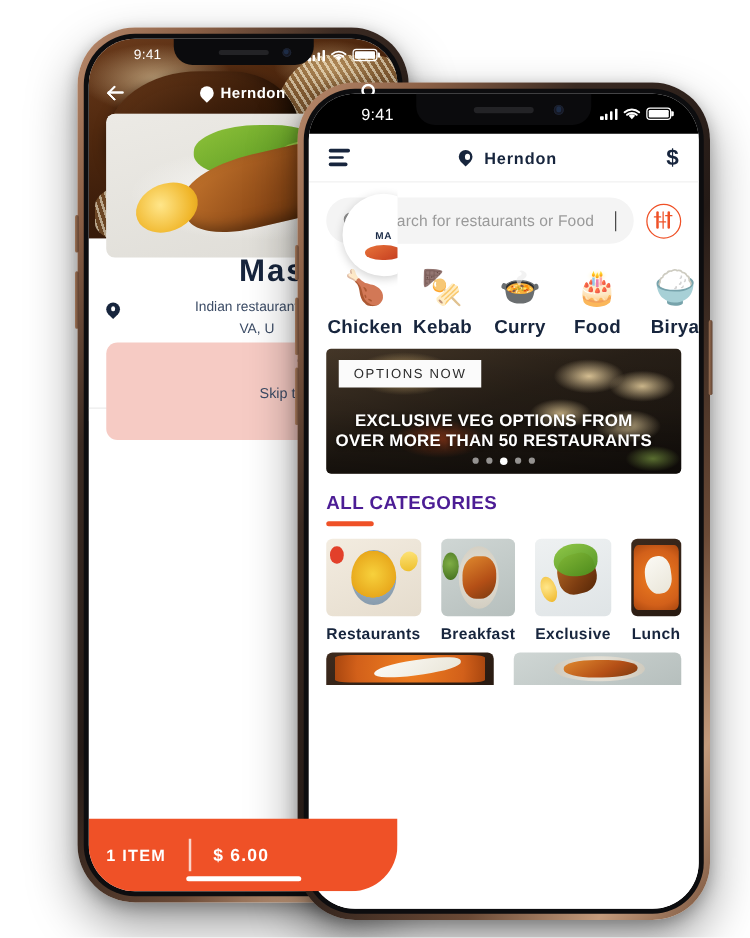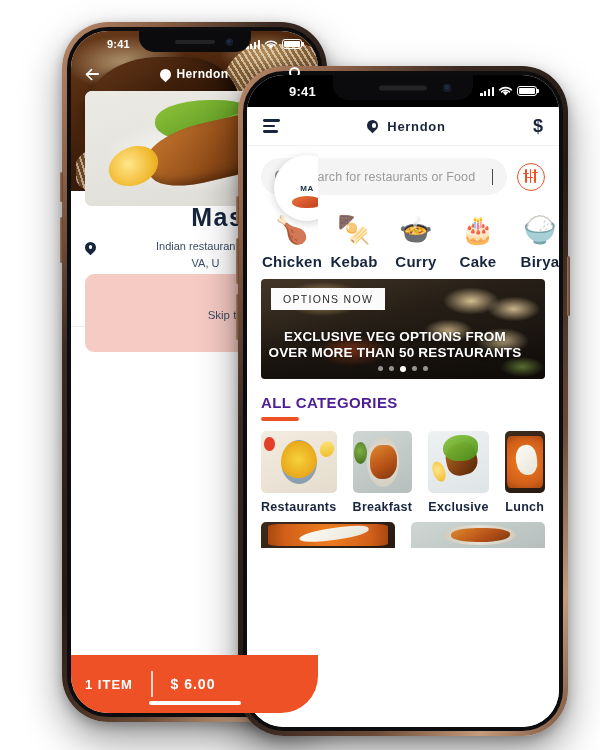--- a/index.html
+++ b/index.html
@@ -28,21 +28,21 @@
     background:#0b0b0d;border-bottom-left-radius:15px;border-bottom-right-radius:15px;z-index:40;}
   .speaker{position:absolute;top:50%;left:50%;transform:translate(-50%,-50%);
     background:#232326;border-radius:4px;}
   .cam{position:absolute;top:50%;transform:translateY(-50%);border-radius:50%;
     background:#14141c;box-shadow:inset 0 0 2px #2b3a55;}
   .cam::after{content:"";position:absolute;inset:22%;border-radius:50%;background:#1d2c46;}
 
   
   .statusbar{position:absolute;top:0;left:0;right:0;display:flex;align-items:center;
     justify-content:space-between;z-index:35;pointer-events:none;}
-  .st-time{font-weight:bold;letter-spacing:.2px;padding-left:20px;}
+  .st-time{font-weight:normal;letter-spacing:.2px;padding-left:20px;}
   .st-right{display:flex;align-items:center;gap:4px;}
   .bars{display:flex;align-items:flex-end;gap:1.4px;height:10px;}
   .bars i{width:2.4px;background:currentColor;border-radius:.6px;display:block;}
   .bars i:nth-child(1){height:3.5px}.bars i:nth-child(2){height:5.5px}
   .bars i:nth-child(3){height:7.5px}.bars i:nth-child(4){height:9.5px}
   .batt{width:20px;height:10px;border:1.4px solid currentColor;border-radius:3px;position:relative;padding:1.3px;box-sizing:border-box;}
   .batt span{display:block;height:100%;background:currentColor;border-radius:1px;}
   .batt::after{content:"";position:absolute;right:-3.2px;top:50%;transform:translateY(-50%);
     width:1.8px;height:4px;background:currentColor;border-radius:0 1px 1px 0;}
 
@@ -441,21 +441,21 @@
           <div class="cat">
             <div class="cat-ic">🍢</div>
             <div class="cat-lb">Kebab</div>
           </div>
           <div class="cat">
             <div class="cat-ic">🍲</div>
             <div class="cat-lb">Curry</div>
           </div>
           <div class="cat">
             <div class="cat-ic">🎂</div>
-            <div class="cat-lb">Cake</div>
+            <div class="cat-lb">Food</div>
           </div>
           <div class="cat">
             <div class="cat-ic">🍚</div>
             <div class="cat-lb">Birya</div>
           </div>
         </div>
 
         <div class="banner">
           <span class="bn-bg"></span>
           <span class="bn-sh"></span>

